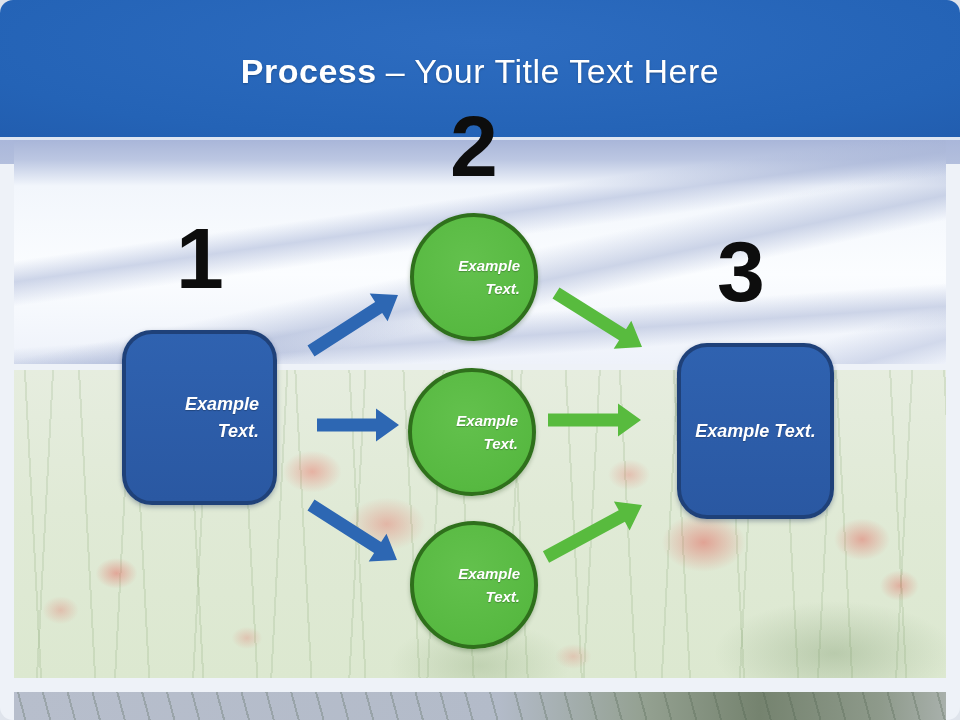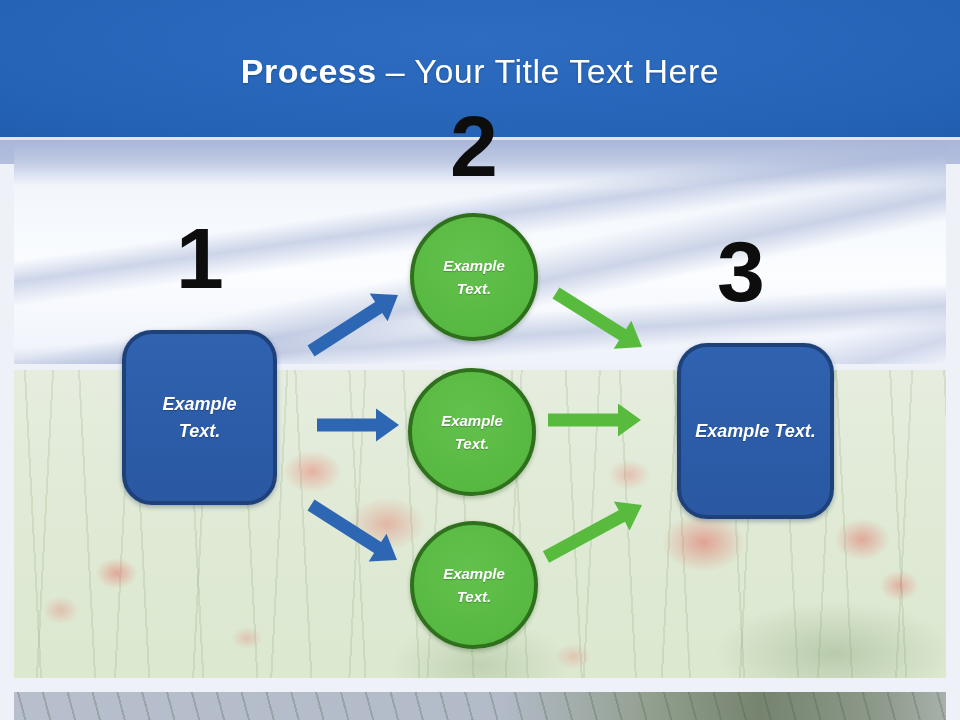--- a/index.html
+++ b/index.html
@@ -1,19 +1,20 @@
 <!DOCTYPE html>
 <html><head>
 <meta charset="utf-8">
 <style>
   html,body{margin:0;padding:0;background:#dfe4ec;}
   .slide{
     position:relative;width:960px;height:720px;overflow:hidden;
     background:#eef2f8;
     font-family:"Liberation Sans","DejaVu Sans",sans-serif;
+    border-radius:13px;
   }
   
   .header{
     position:absolute;left:0;top:0;width:960px;height:138px;
     background:radial-gradient(ellipse 120% 160% at 50% 30%, #2d6cc0 0%, #2463b6 45%, #1c4f9e 100%);
   }
   .title{
     position:absolute;left:0;top:52px;width:960px;text-align:center;
     color:#ffffff;font-size:34px;letter-spacing:.5px;
     text-shadow:0 1px 2px rgba(0,0,0,.25);white-space:nowrap;
@@ -87,21 +88,21 @@
     border:4px solid #2f701c;
     background:radial-gradient(circle at 45% 38%, #63c14d 0%, #57b941 70%, #4fb13a 100%);
     display:flex;align-items:center;justify-content:center;text-align:center;
     color:#ffffff;font-weight:700;font-style:italic;font-size:15px;line-height:1.55;
     box-shadow:0 2px 4px rgba(30,70,20,.30);
     box-sizing:border-box;
   }
   .circle-top{left:410px;top:213px;}
   .circle-middle{left:408px;top:368px;}
   .circle-bottom{left:410px;top:521px;}
-  .shape-label{padding:0 14px;text-shadow:0 1px 1px rgba(0,0,0,.25);}
+  .shape-label{padding:0 14px;text-shadow:0 1px 1px rgba(0,0,0,.25);text-align:right;}
 </style>
 </head>
 <body>
 
 <div class="slide">
 
   <div class="header">
     <div class="title">
       <span class="t-bold">Process</span><span class="t-rest">– Your Title Text Here</span>
     </div>

